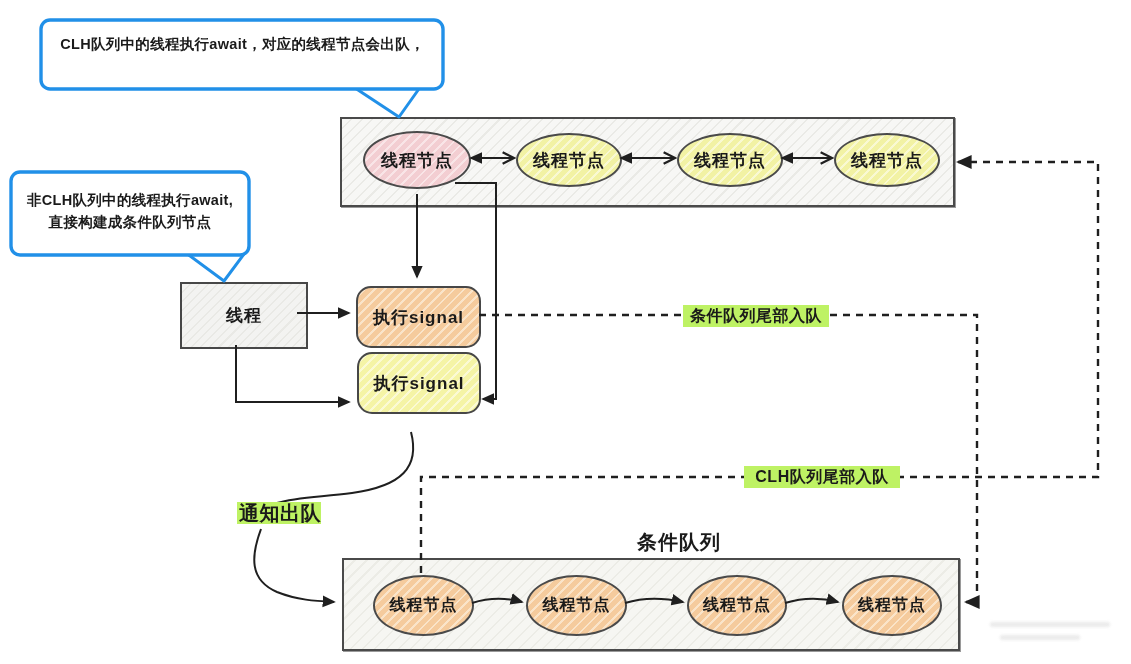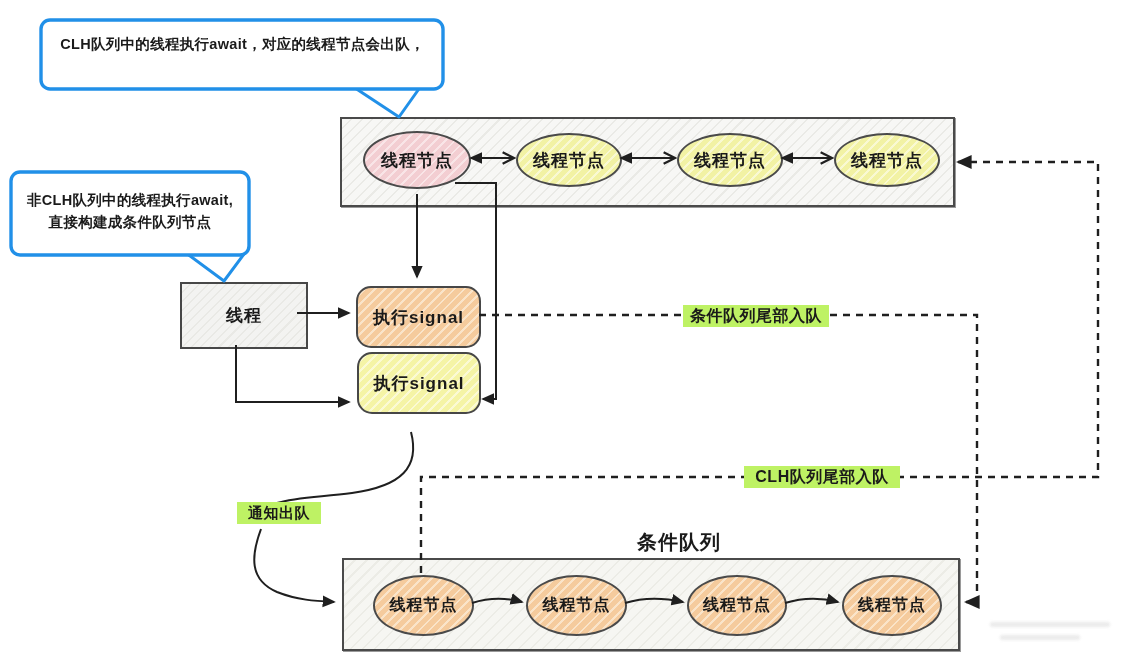--- a/index.html
+++ b/index.html
@@ -150,18 +150,18 @@
   <div class="callout-text" style="left:50px;top:33px;width:385px;">
     <span>CLH队列中的线程执行await，对应的线程节点会出队，</span>
   </div>
   <div class="callout-text" style="left:18px;top:189px;width:224px;">
     <span>非CLH队列中的线程执行await,</span>
     <span>直接构建成条件队列节点</span>
   </div>
 
   <div class="edge-label" style="left:683px;top:305px;width:142px;">条件队列尾部入队</div>
   <div class="edge-label" style="left:744px;top:466px;width:152px;">CLH队列尾部入队</div>
-  <div class="edge-label" style="left:237px;top:502px;width:80px;font-size:15px;">通知出队</div>
+  <div class="edge-label" style="left:237px;top:502px;width:80px;font-size:20px;">通知出队</div>
 
   <div class="smudge" style="left:990px;top:622px;width:120px;height:5px;"></div>
   <div class="smudge" style="left:1000px;top:635px;width:80px;height:5px;"></div>
 
 </div>
 
 </body></html>

